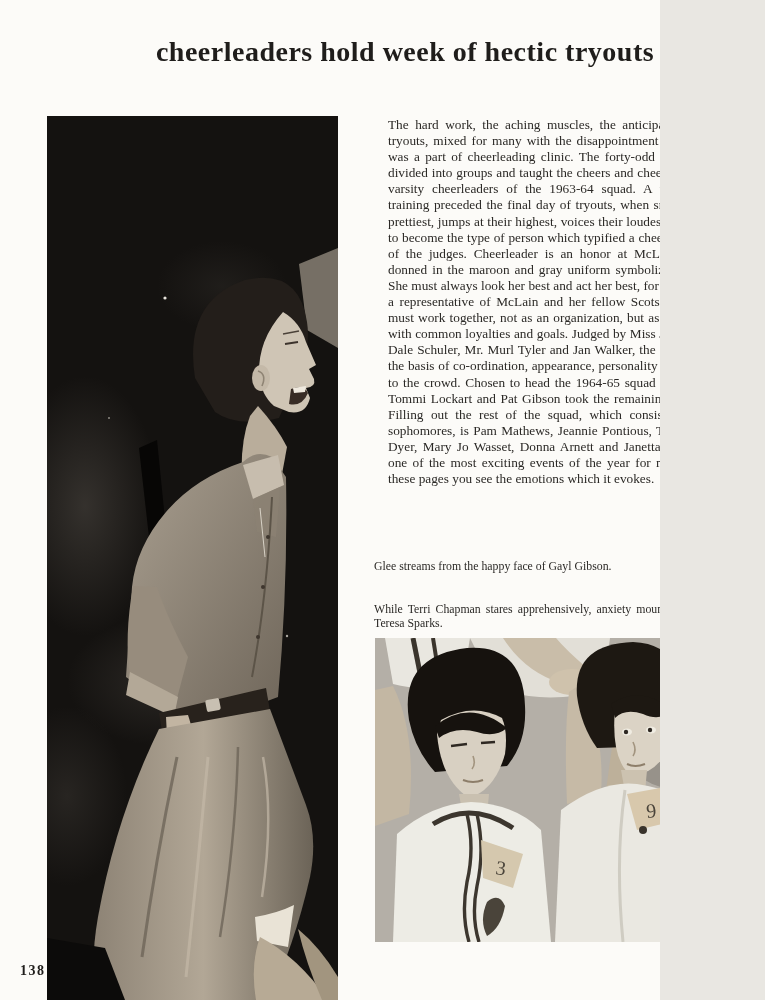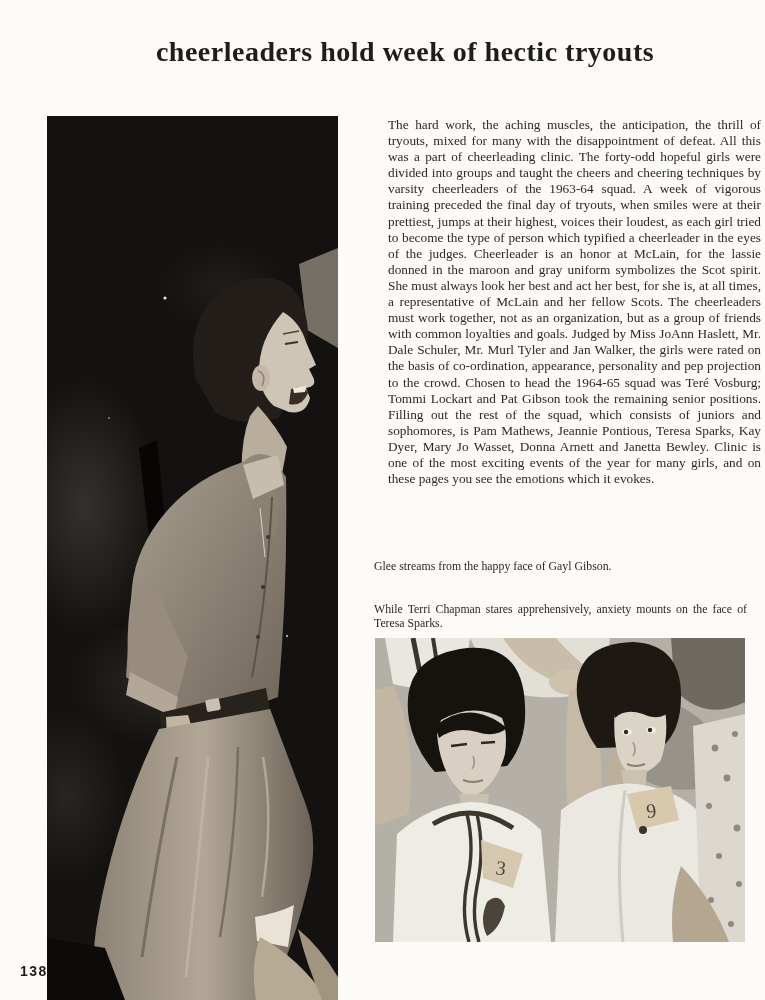--- a/index.html
+++ b/index.html
@@ -3,21 +3,21 @@
 <meta charset="utf-8">
 <style>
   html, body { margin: 0; padding: 0; }
   body {
     width: 765px; height: 1000px;
     background: #e9e7e2;
     font-family: "Liberation Serif", serif;
   }
   .page {
     position: relative;
-    width: 765px; height: 1000px;
+    width: 660px; height: 1000px;
     background: #fcfbf8;
     color: #262422;
     overflow: hidden;
   }
   .title {
     position: absolute;
     left: 45px; top: 36px; width: 720px;
     margin: 0;
     text-align: center;
     font-size: 28px;
@@ -47,21 +47,21 @@
   .photo {
     position: absolute;
     background: #111;
   }
   .photo svg { display: block; width: 100%; height: 100%; }
   .left-photo  { left: 47px;  top: 116px; width: 291px; height: 884px; }
   .bottom-photo{ left: 375px; top: 638px; width: 370px; height: 304px; }
   .page-number {
     position: absolute;
     left: 20px; top: 963px;
-    font-family: Liberation Sans, sans-serif;
+    font-family: Liberation Serif, serif;
     font-weight: bold;
     font-size: 14px;
     letter-spacing: 1.5px;
     color: #1f1d1b;
   }
   .tag-number {
     font-family: "Liberation Serif", serif;
     font-size: 20px;
     fill: #4a443a;
   }

